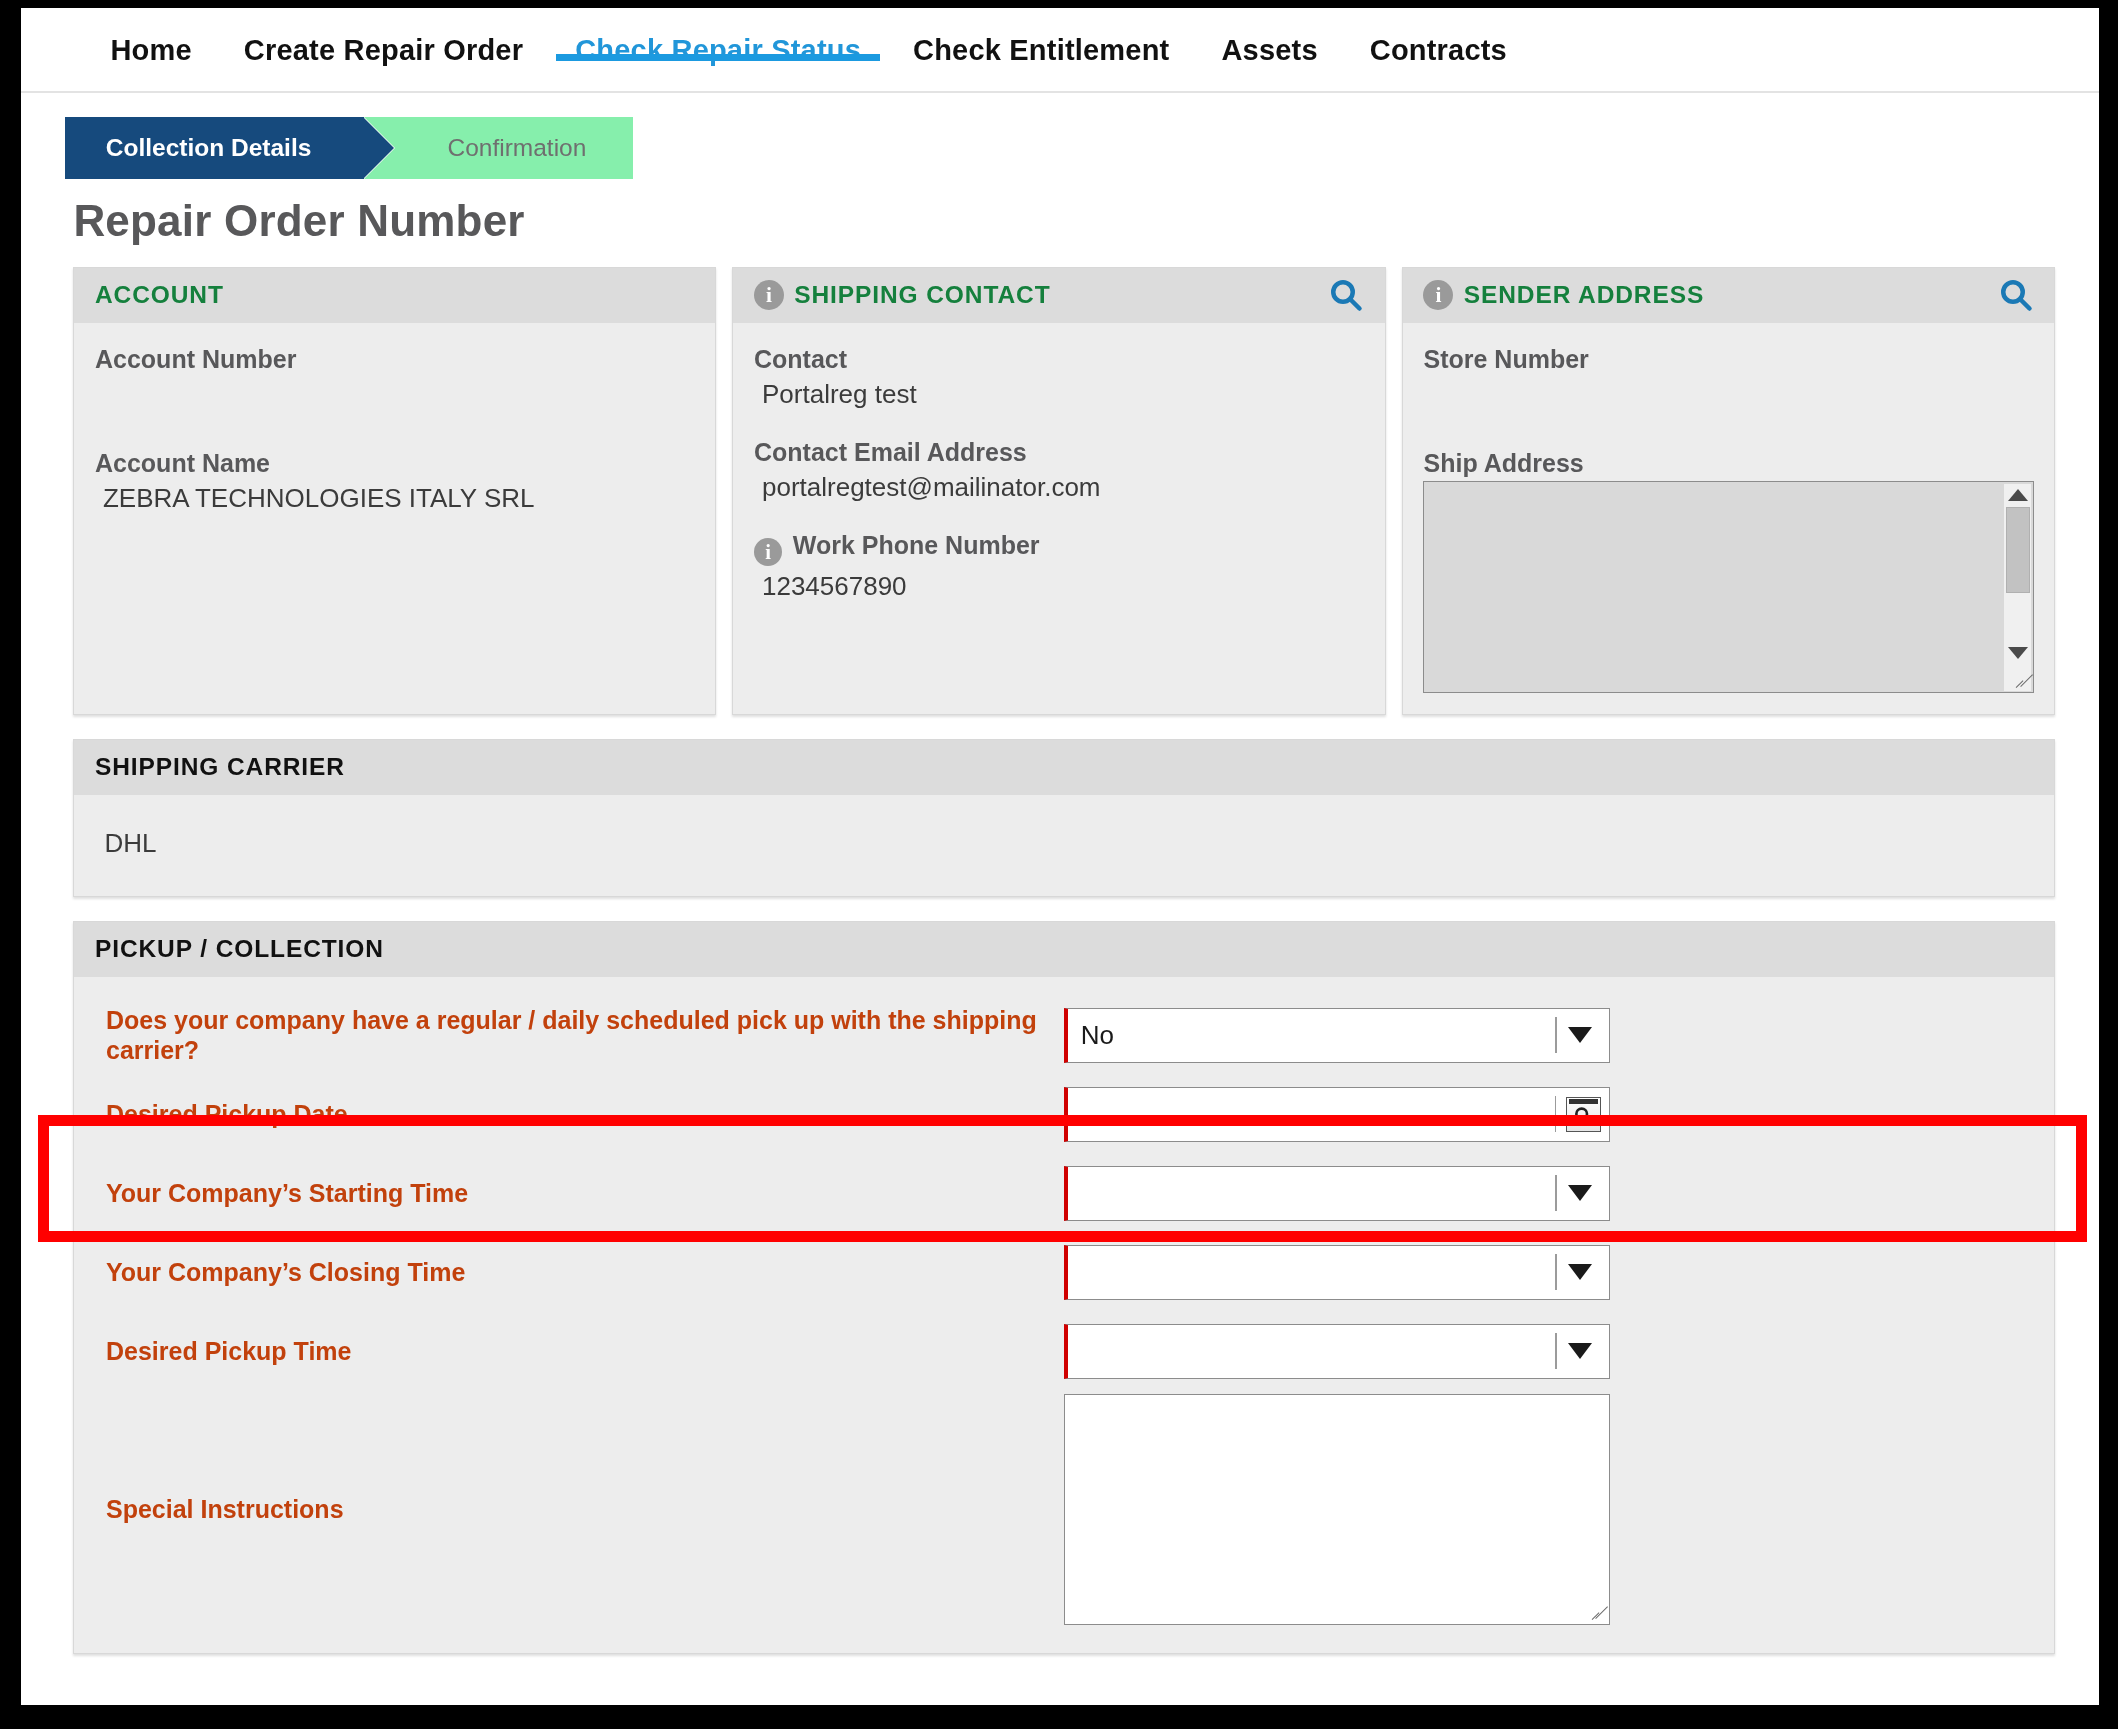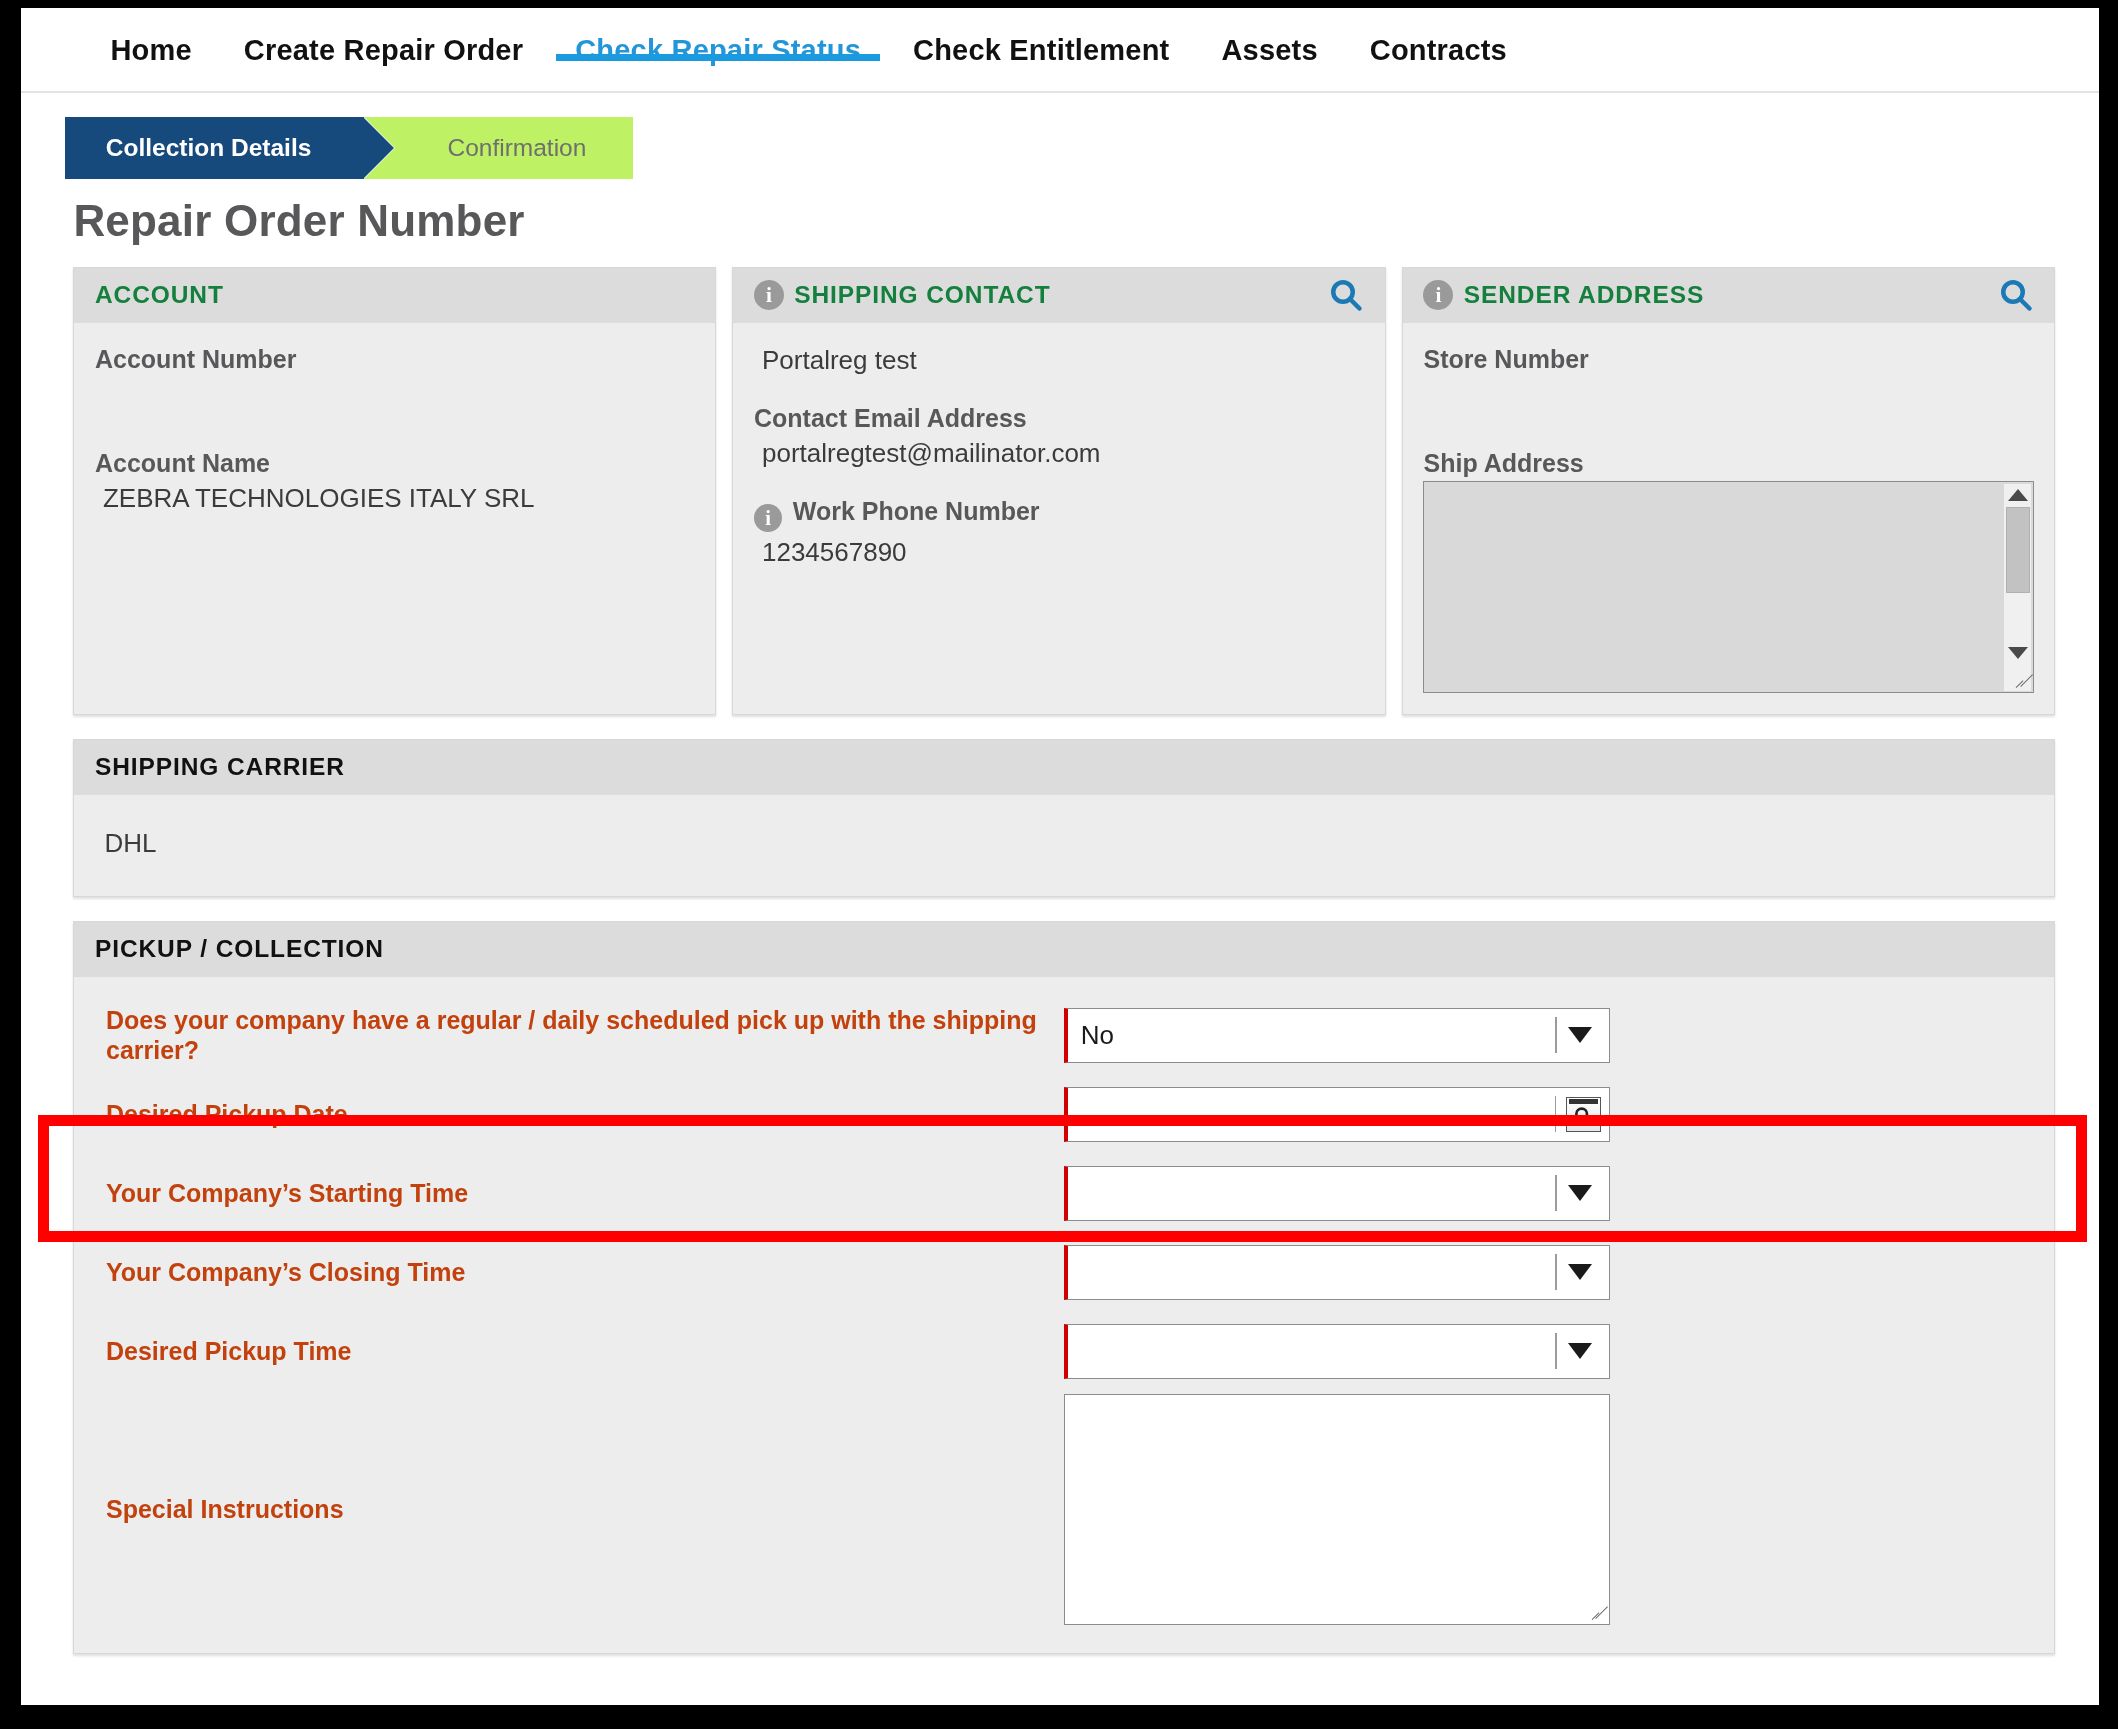--- a/index.html
+++ b/index.html
@@ -86,21 +86,21 @@
   .step-active::after {
     content: "";
     position: absolute;
     right: -30px; top: 0;
     width: 0; height: 0;
     border-top: 31px solid transparent;
     border-bottom: 31px solid transparent;
     border-left: 31px solid #164a7d;
   }
   .step-next {
-    background: #bef264;
+    background: #86efac;
     color: #6f6f6f;
     font-weight: normal;
     width: 269px;
     margin-left: 0;
     padding-left: 36px;
     z-index: 1;
     text-align: center;
   }
   .step-next::before {
     content: "";
@@ -402,20 +402,21 @@
           <span class="info-icon">i</span>
           <div class="panel-head-title">SHIPPING CONTACT</div>
           <span>
             <svg class="mag-icon" viewBox="0 0 24 24" fill="none" stroke="#1b79b5" stroke-width="3">
               <circle cx="10" cy="10" r="6.5"></circle>
               <line x1="15" y1="15" x2="21" y2="21" stroke-linecap="round"></line>
             </svg>
           </span>
         </div>
         <div class="panel-body">
+          <div class="field-label">Contact</div>
           <div class="field-value tight">Portalreg test</div>
           <div class="field-label">Contact Email Address</div>
           <div class="field-value tight">portalregtest@mailinator.com</div>
           <div class="field-label">
             <span class="info-icon small">i</span><span>Work Phone Number</span>
           </div>
           <div class="field-value">1234567890</div>
         </div>
       </div>
 

